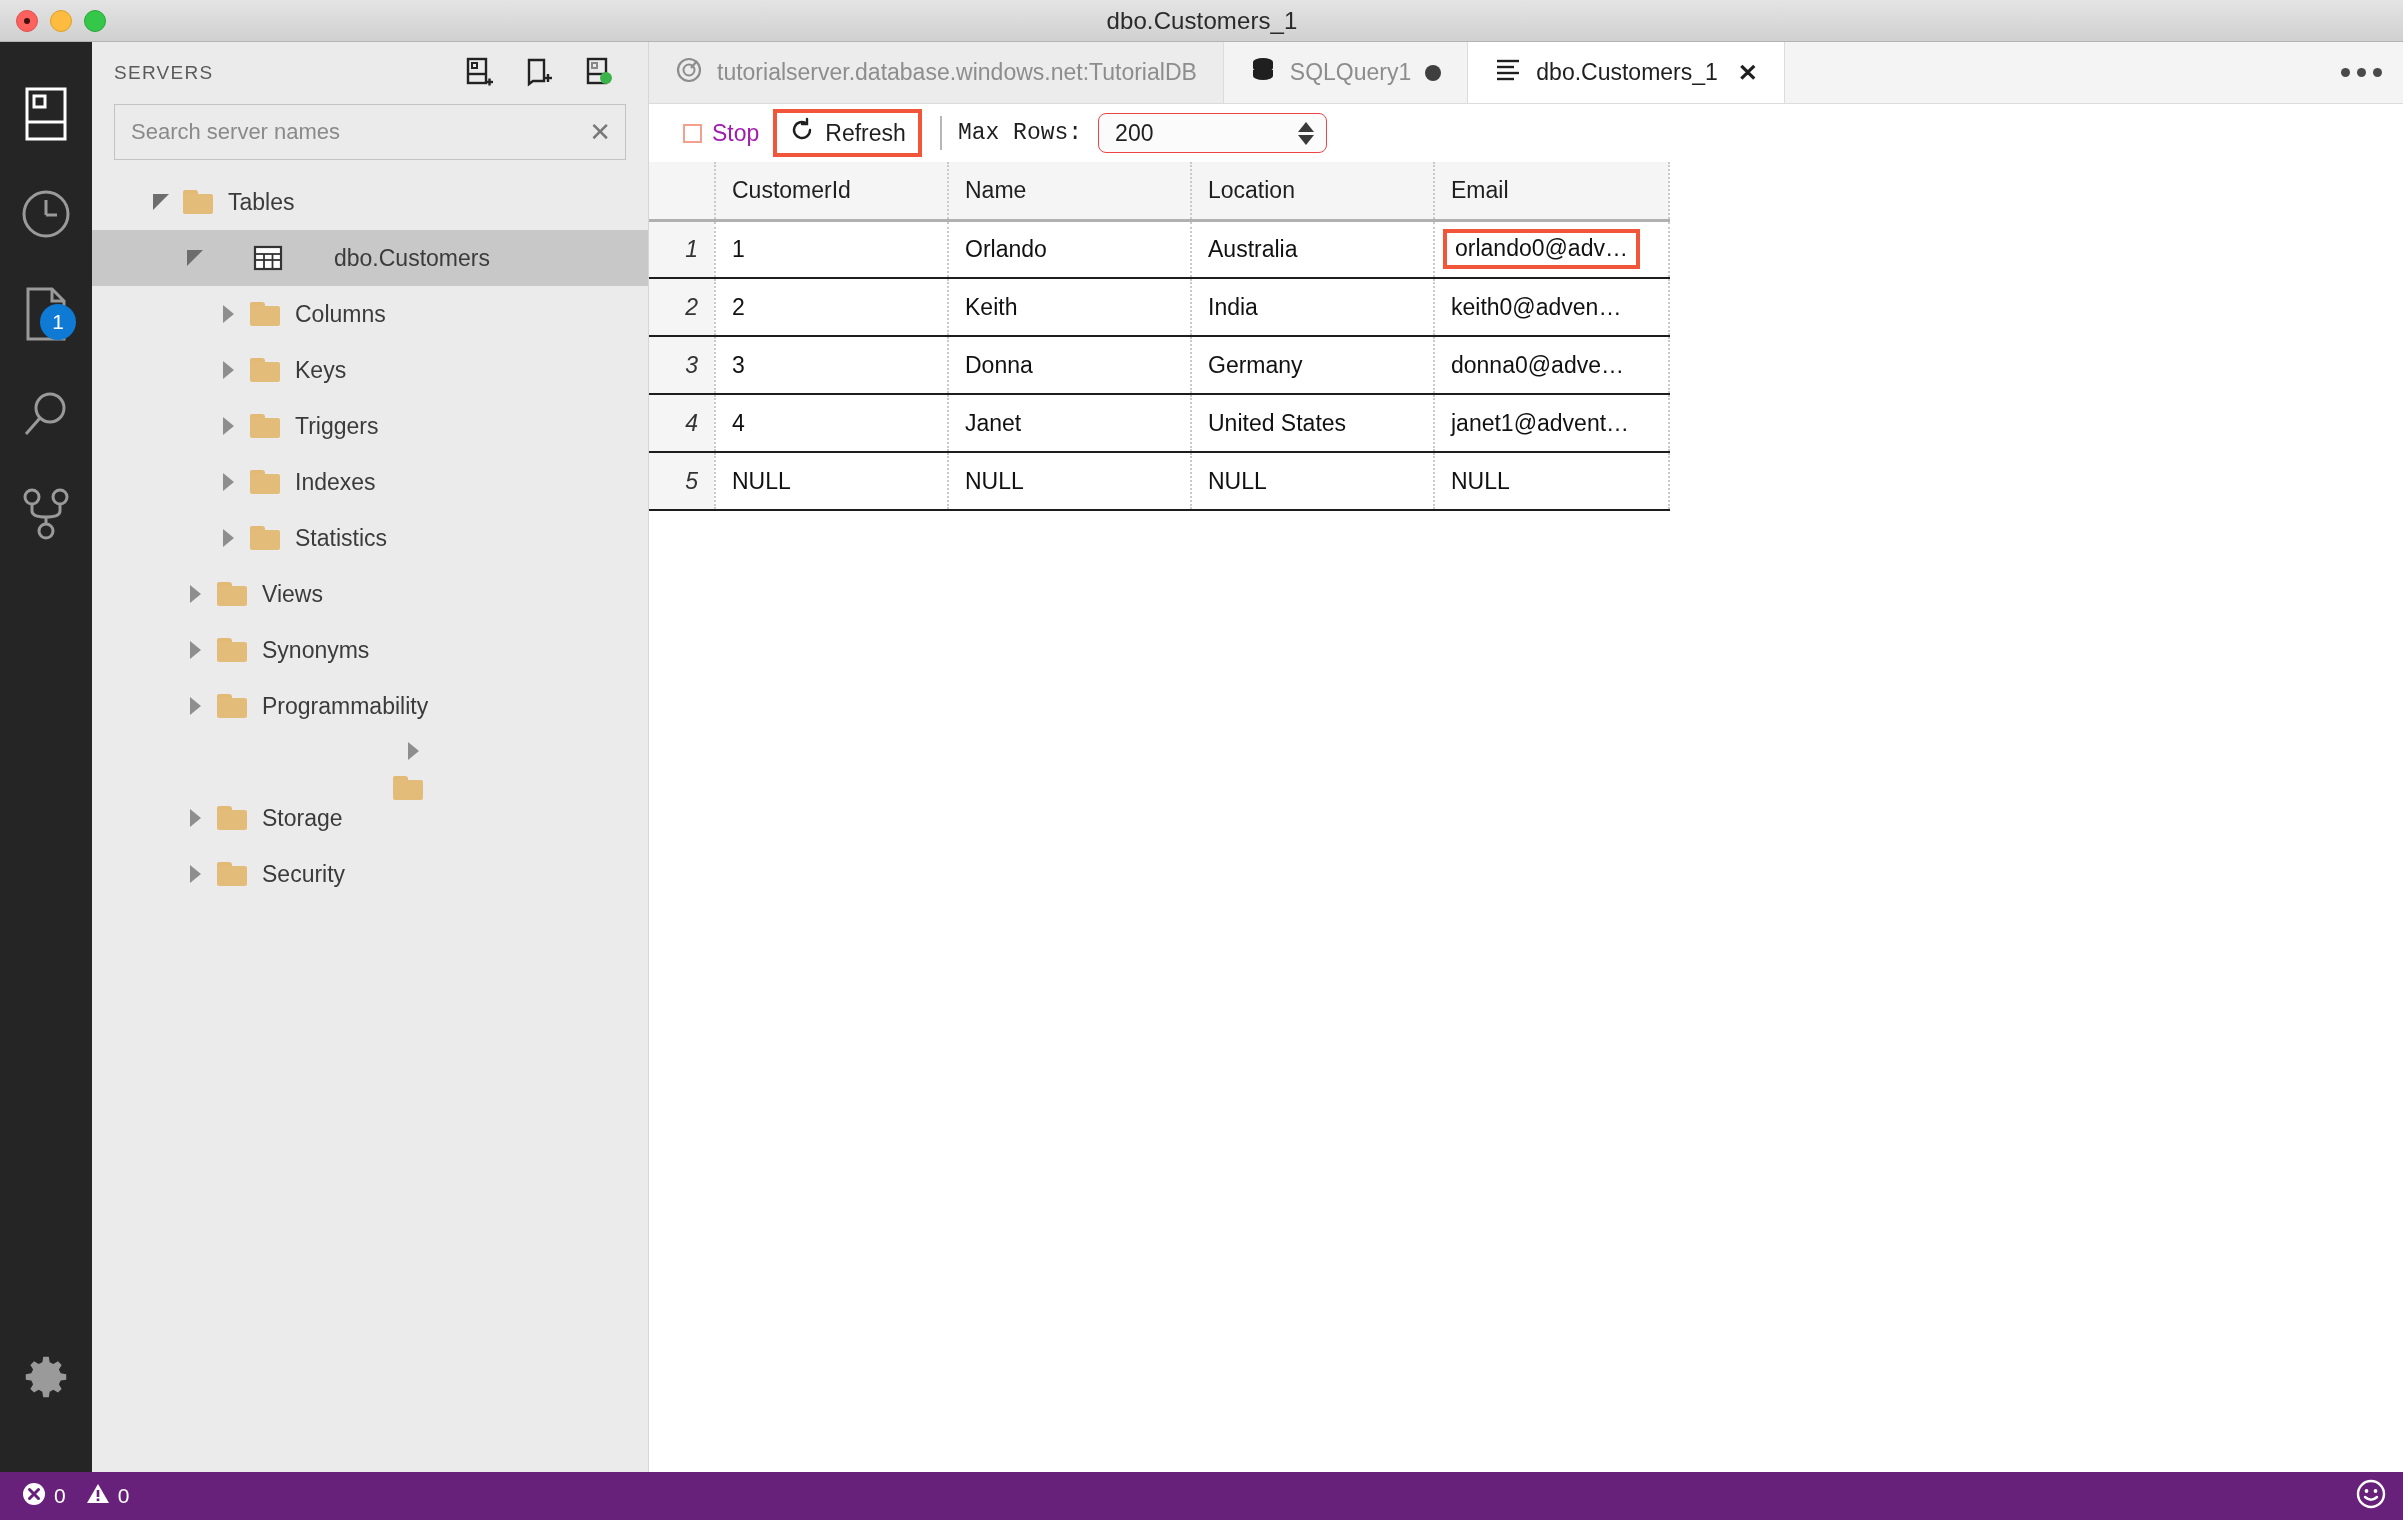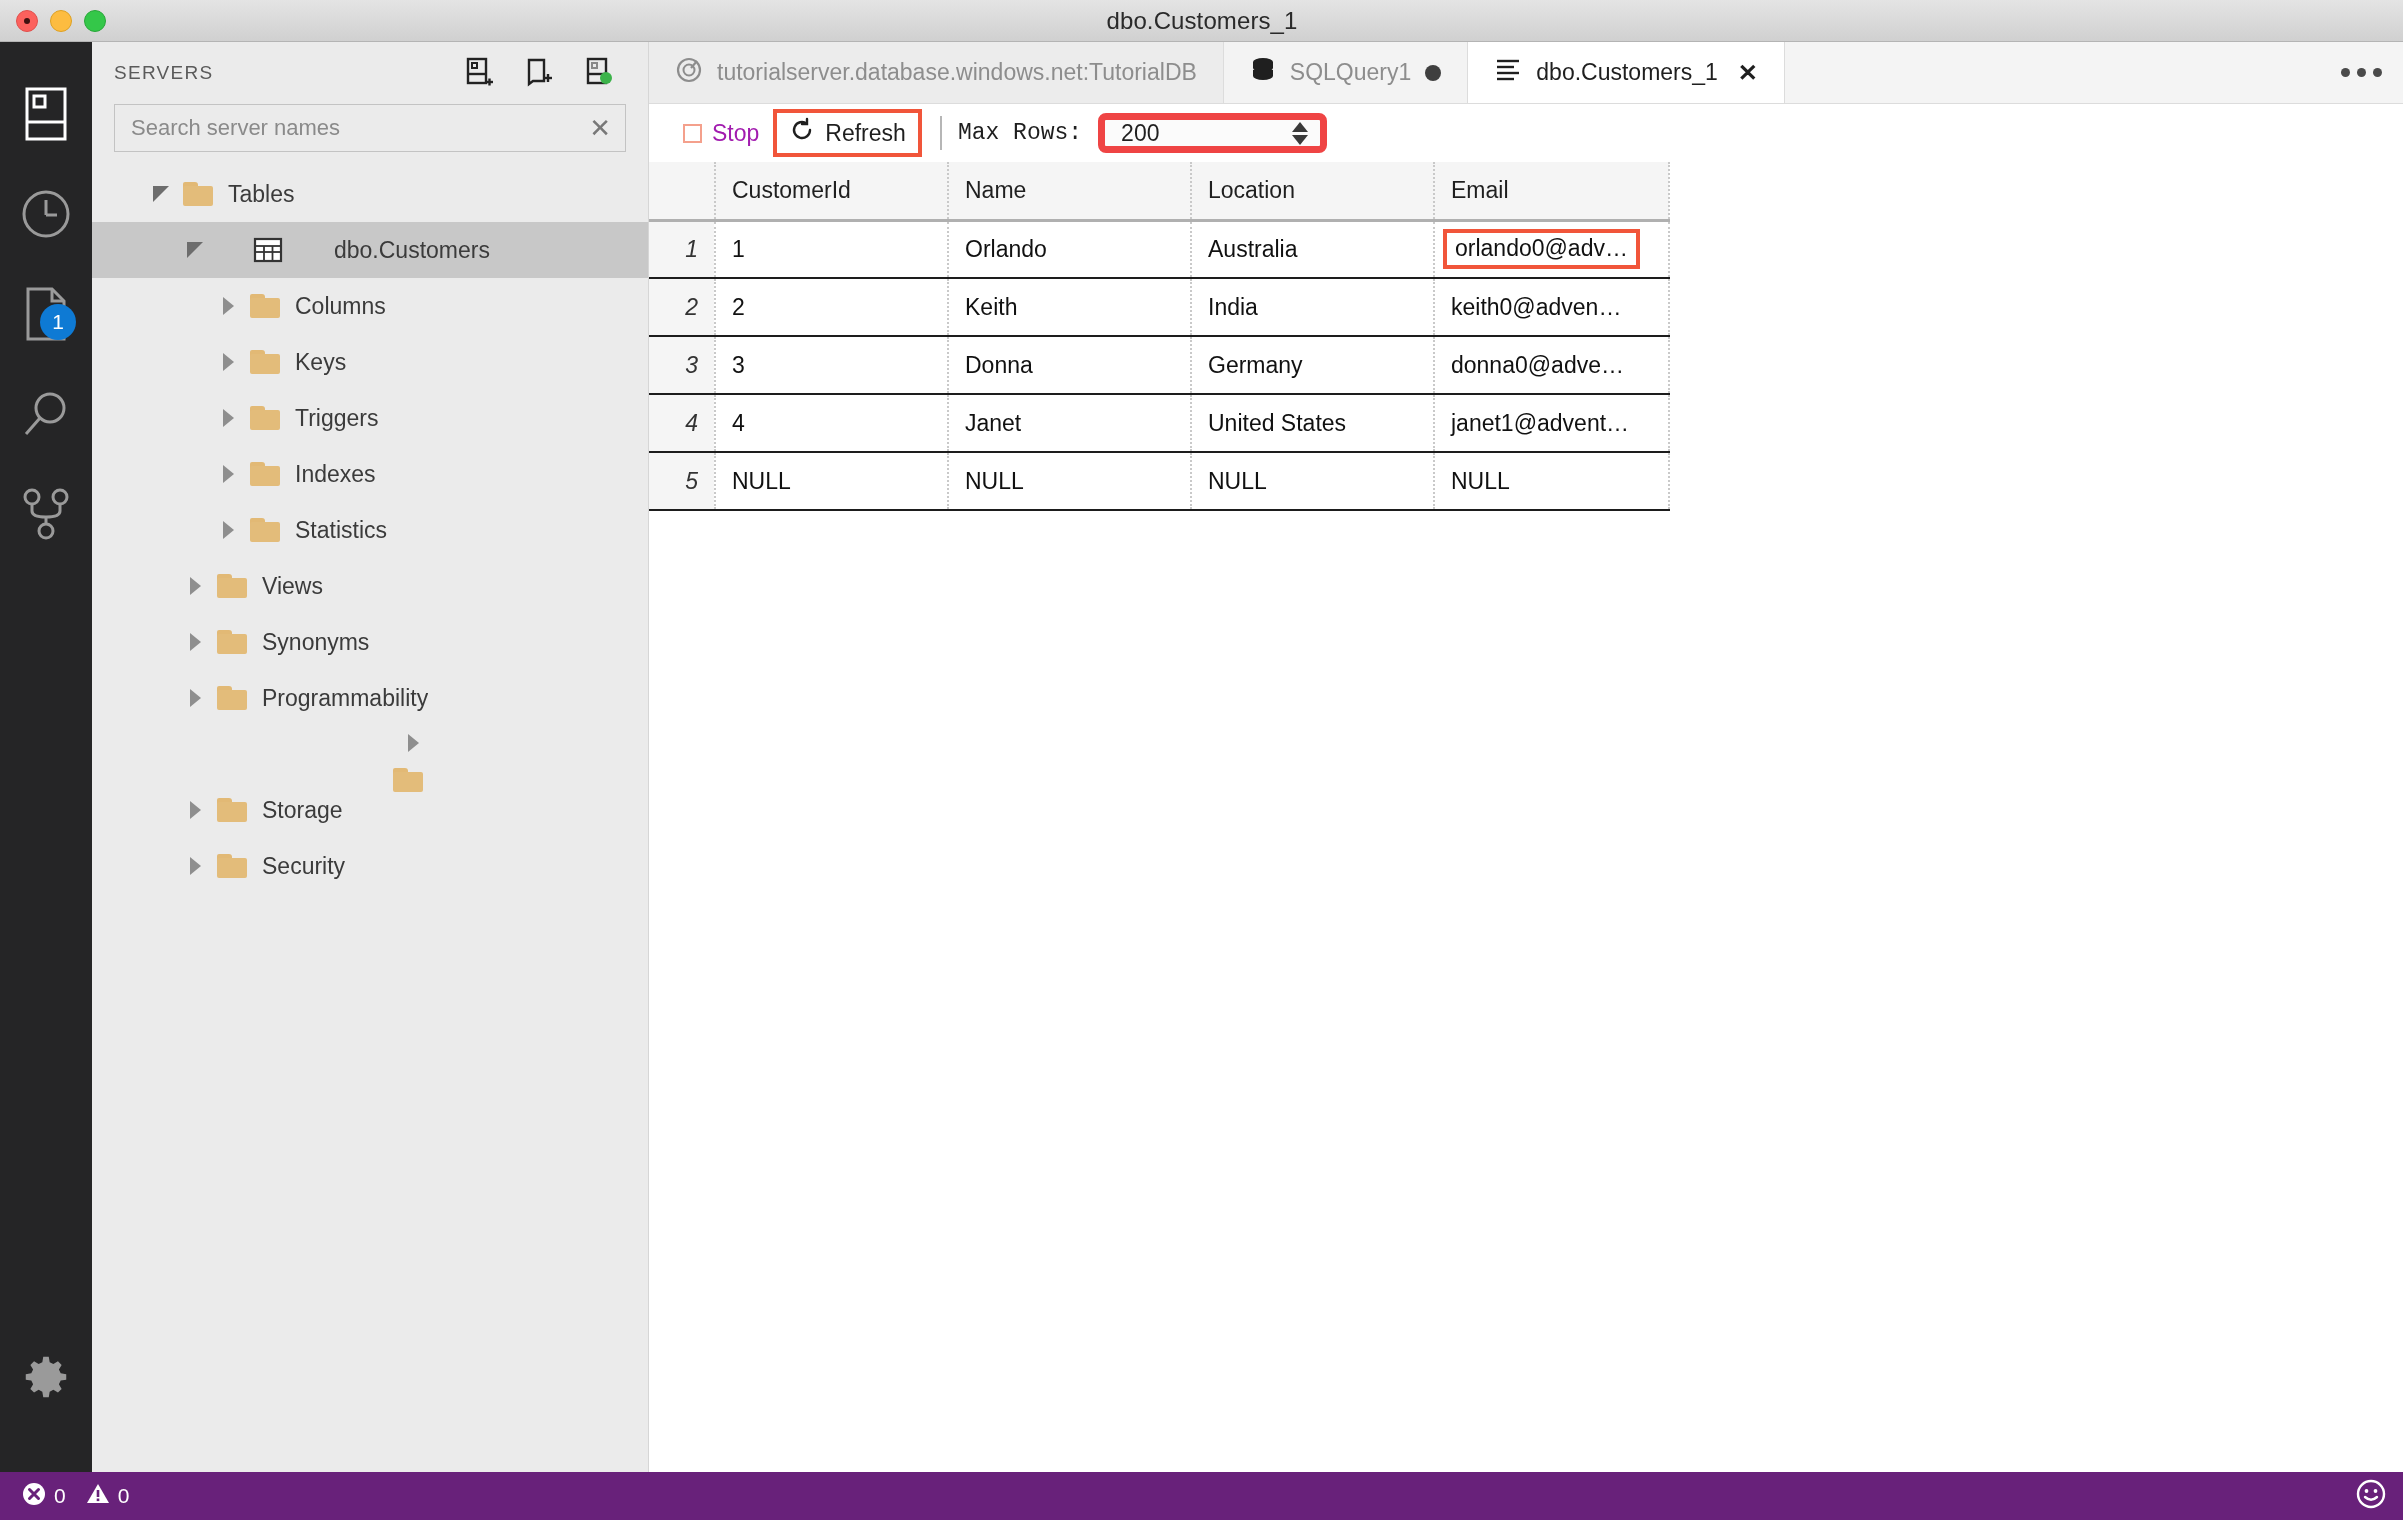--- a/index.html
+++ b/index.html
@@ -76,21 +76,21 @@
   }
   .sidebar-title {
     font-size: 19px; letter-spacing: 1.3px; color: #5a5a5a; font-weight: 400;
     flex: 1 1 auto;
   }
   .sh-icons { display: flex; gap: 30px; align-items: center; padding-right: 16px;}
   .sh-icon { width: 30px; height: 30px; display: flex; align-items: center; justify-content: center; }
 
   .search-wrap { padding: 0 22px 0 22px; }
   .search-box {
-    height: 48px; background: #ebebeb;
+    height: 56px; background: #ebebeb;
     border: 1px solid #c3c3c3;
     display: flex; align-items: center;
     padding: 0 14px 0 16px;
   }
   .search-box input {
     flex: 1 1 auto; border: none; outline: none; background: transparent;
     font-size: 22px; color: #3c3c3c; font-family: "Liberation Sans", sans-serif;
   }
   .search-box input::placeholder { color: #8a8a8a; }
   .search-clear {
@@ -173,21 +173,21 @@
   .stop-sq { width: 19px; height: 19px; border: 2px solid #f4a08c; }
   .tb-refresh {
     color: #1f1f1f; padding: 4px 12px;
     border: 4px solid #f1553a; background: #fff;
     margin-left: 6px;
   }
   .tb-sep { width: 2px; height: 34px; background: #b6b6b6; margin: 0 16px 0 18px; }
   .tb-maxrows-label { font-size: 23px; color: #1f1f1f; margin-right: 16px; font-family: Liberation Mono, monospace; }
   .select-box {
     height: 40px; min-width: 229px;
-    border: 7px solid #ef4444; border-radius: 8px;
+    border: 1px solid #ef4444; border-radius: 8px;
     background: #fbfbfb;
     display: flex; align-items: center; justify-content: space-between;
     padding: 0 12px 0 16px;
     font-size: 23px; color: #1f1f1f;
   }
   .stepper { display: flex; flex-direction: column; gap: 3px; align-items: center; }
   .stepper .up { width:0;height:0;border-left:8px solid transparent;border-right:8px solid transparent;border-bottom:10px solid #3a3a3a; }
   .stepper .dn { width:0;height:0;border-left:8px solid transparent;border-right:8px solid transparent;border-top:10px solid #3a3a3a; }
 
   

